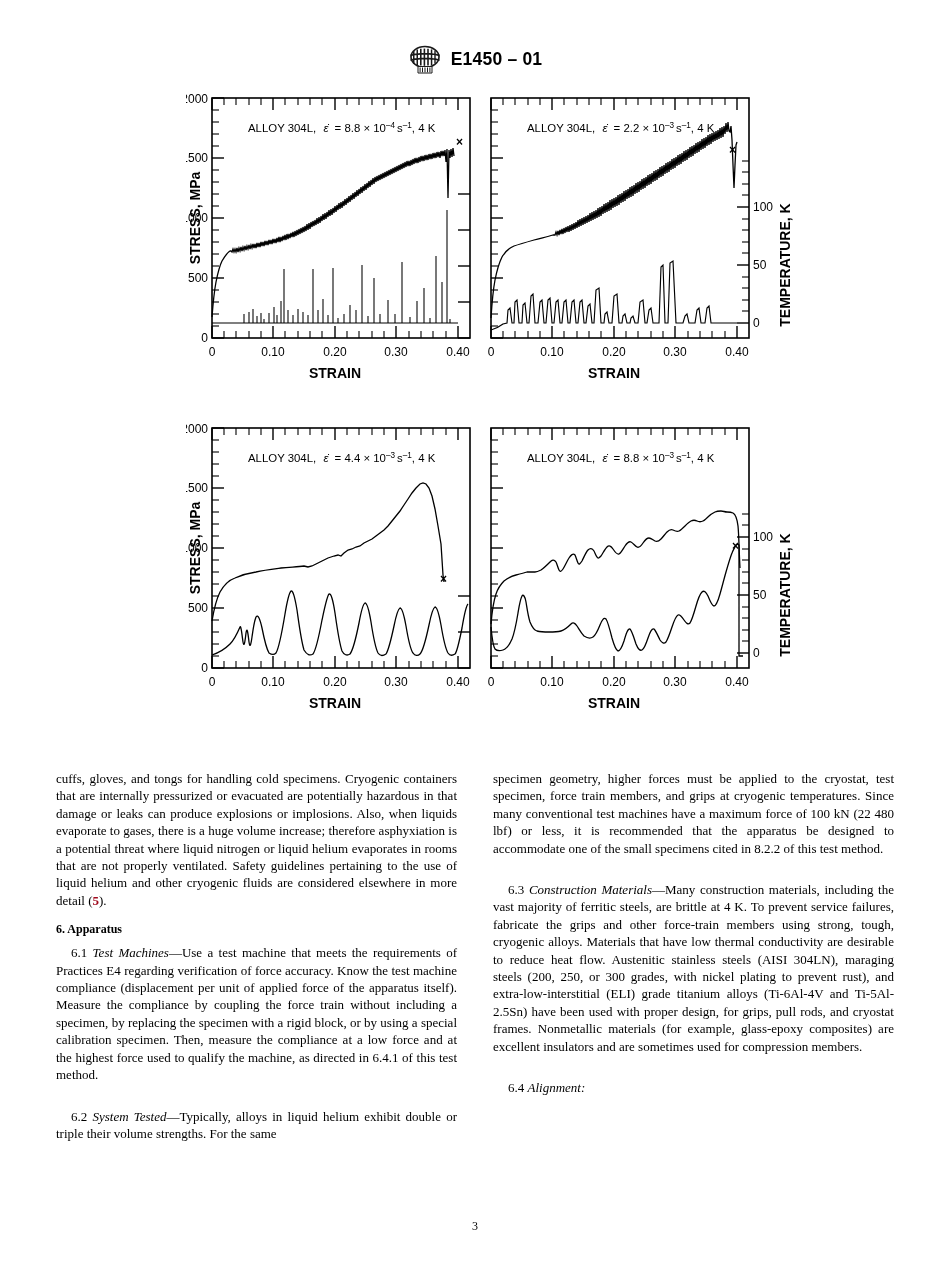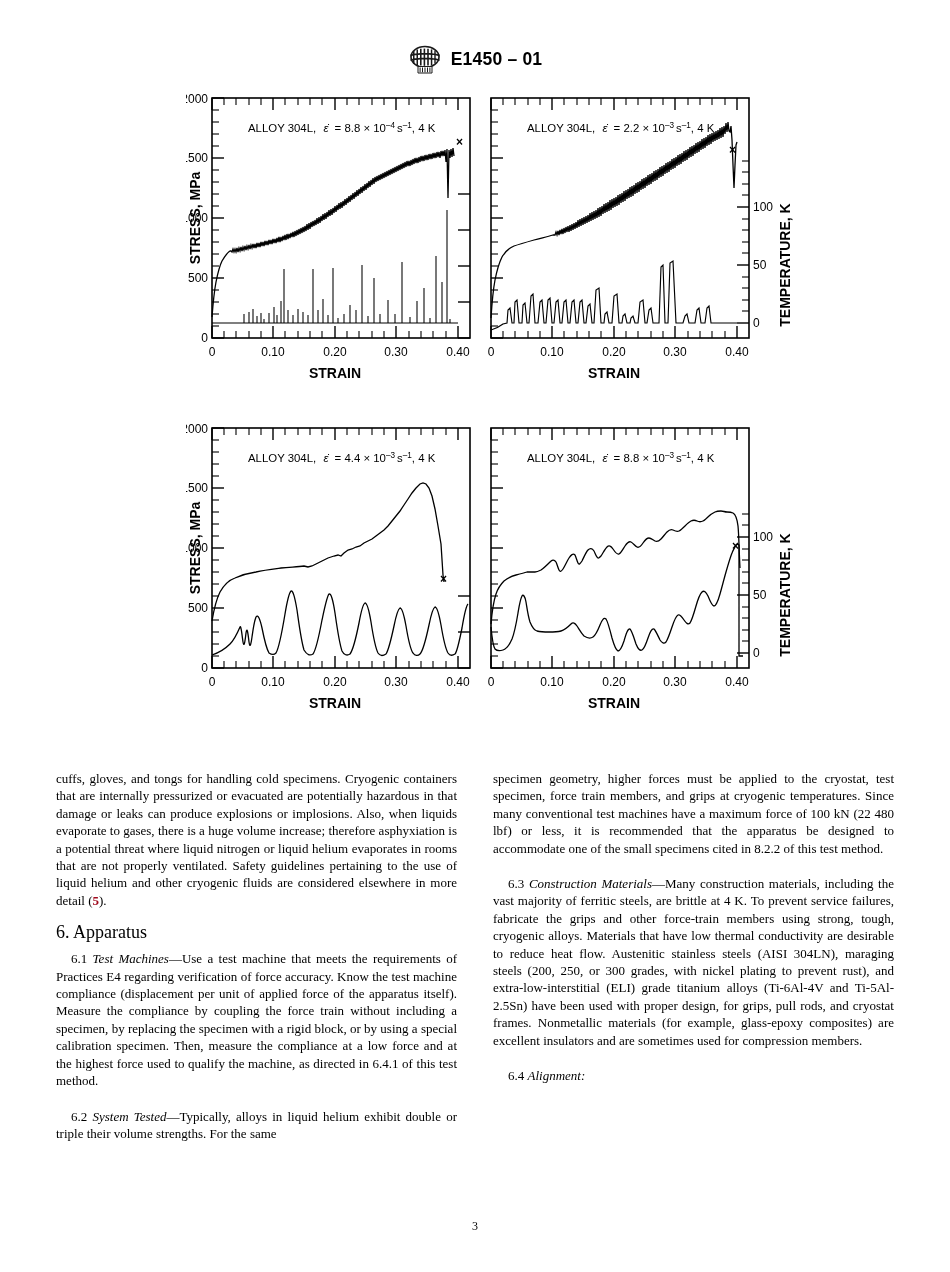--- a/index.html
+++ b/index.html
@@ -47,23 +47,23 @@
   .col{width:401px;}
   p{
     margin:0 0 0 0;
     font-size:13px;
     line-height:17.4px;
     text-align:justify;
     text-justify:inter-word;
     hyphens:none;
   }
   p.indent{text-indent:15px;}
-  p + p{margin-top:18px;}
+  p + p{margin-top:24px;}
   h2.section{
-    font-size:18px;font-weight:normal;margin:13px 0 7px 0;
+    font-size:12px;font-weight:bold;margin:13px 0 7px 0;
     font-family:"Liberation Serif", serif;
   }
   .it{font-style:italic;}
   .ref{color:#000000;}
   .refb{color:#a00b1e;font-weight:bold;}
 
   .page-number{
     position:absolute;bottom:38px;left:0;width:950px;text-align:center;
     font-size:12px;
   }

